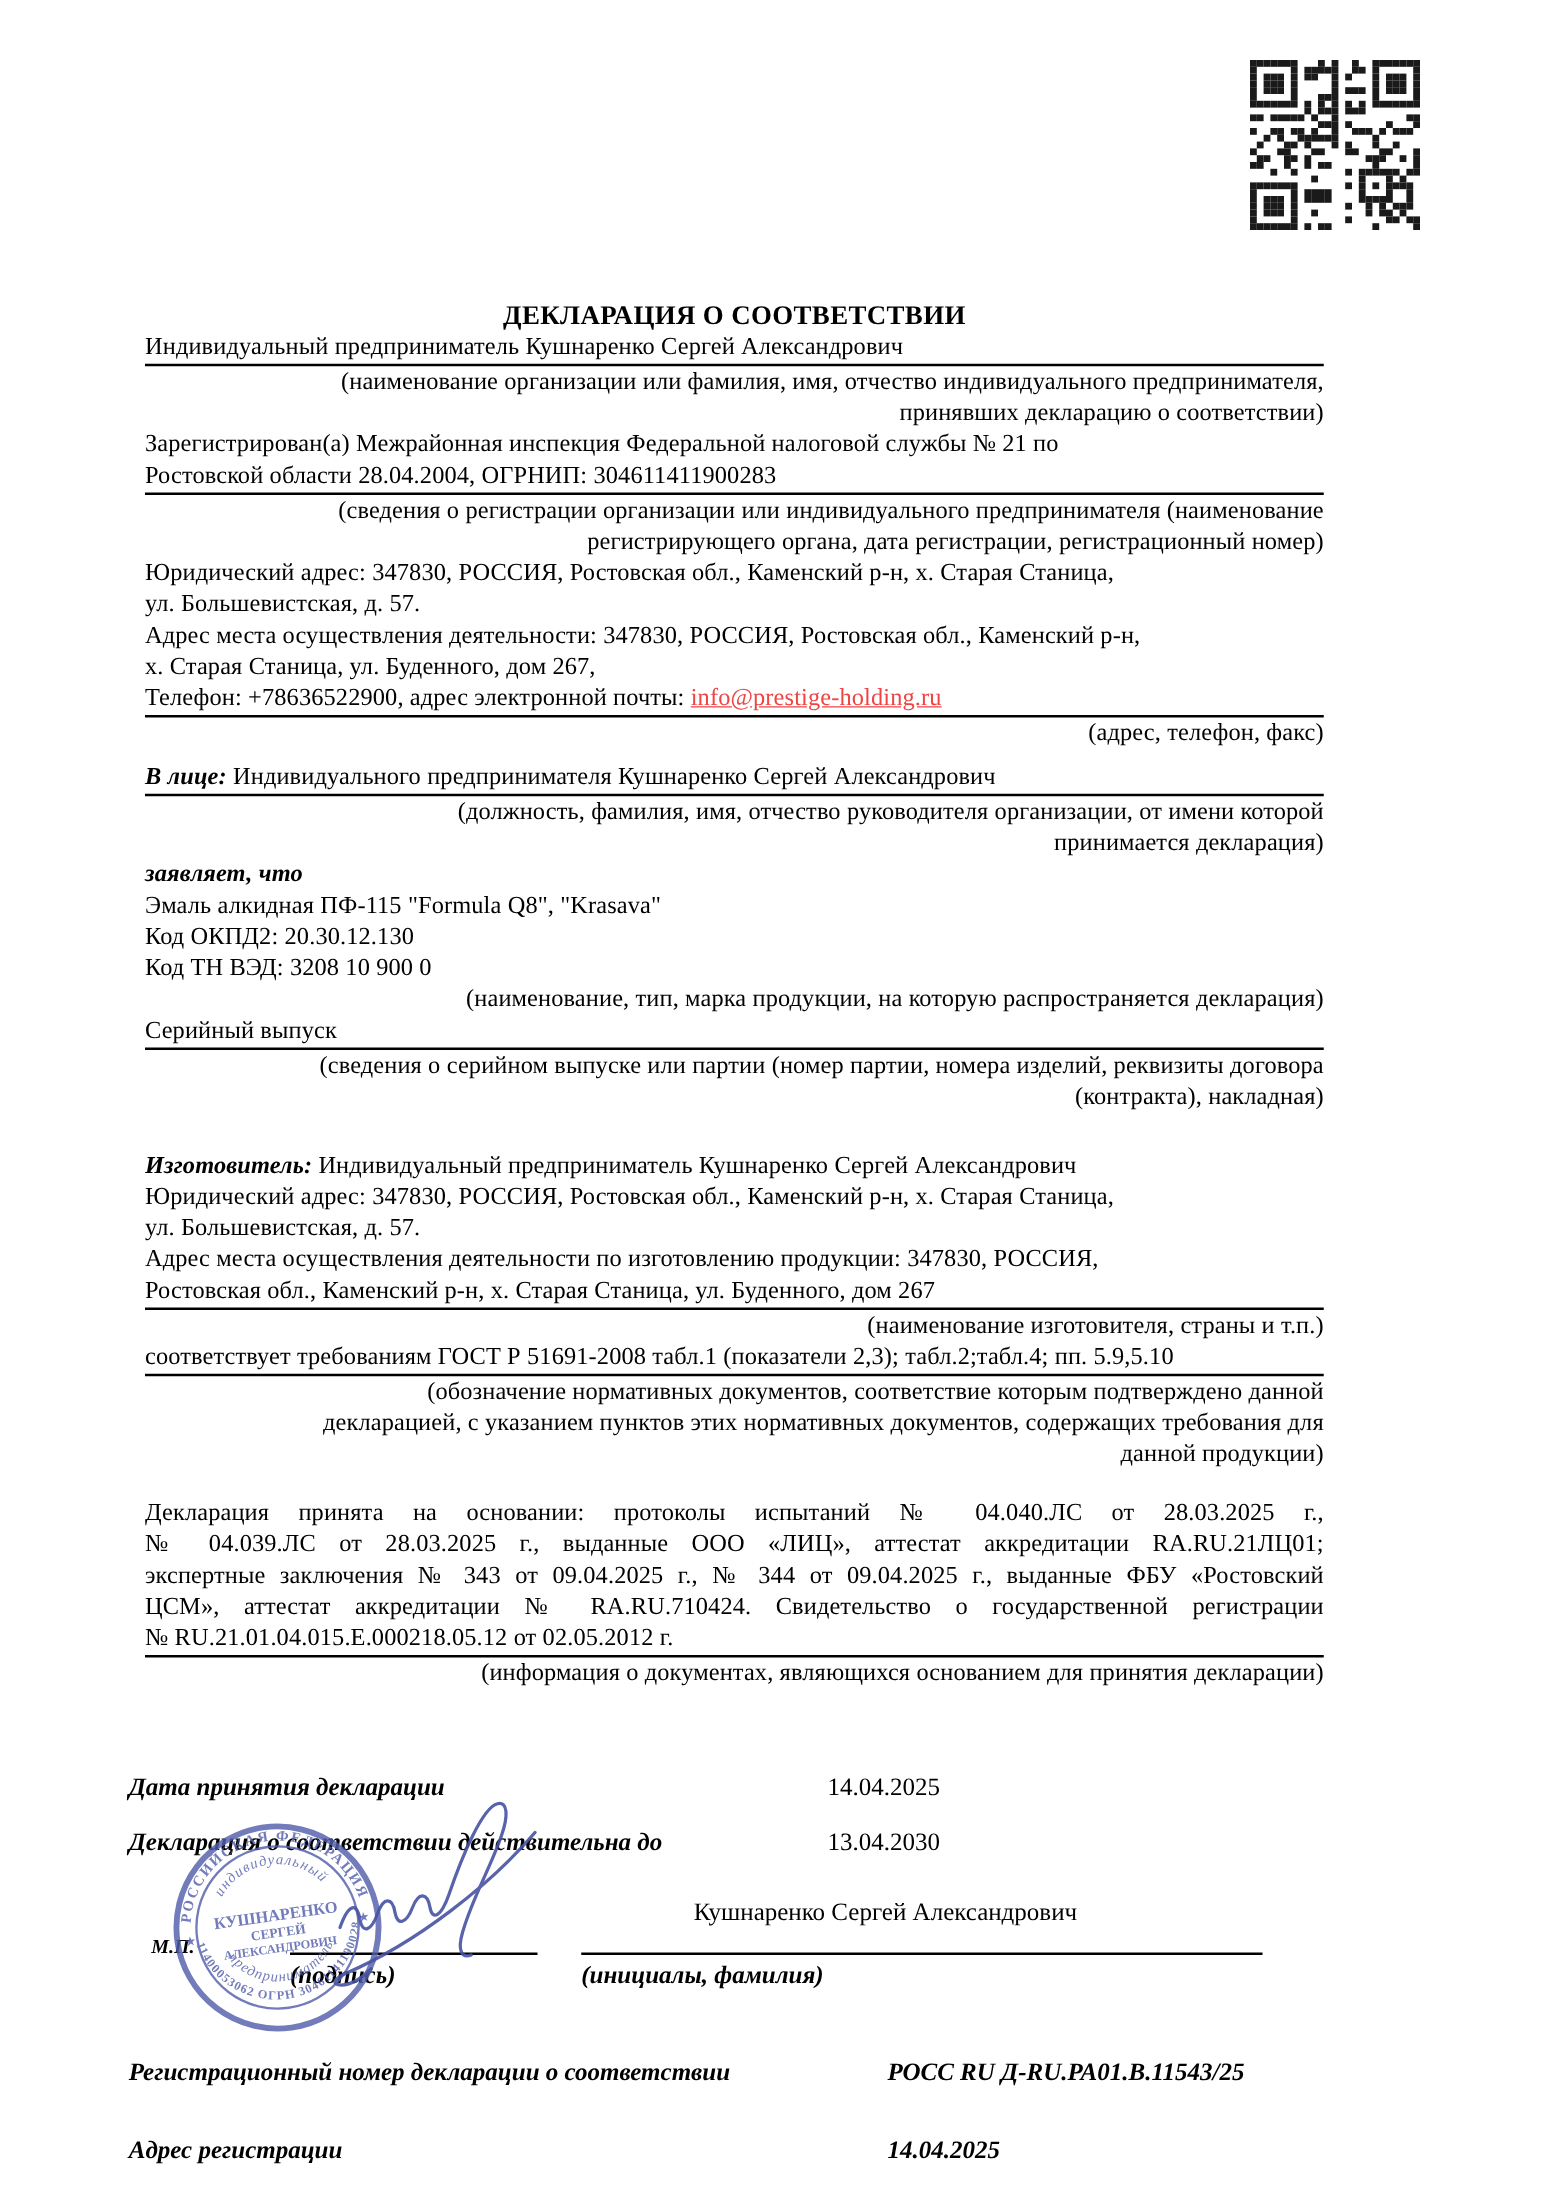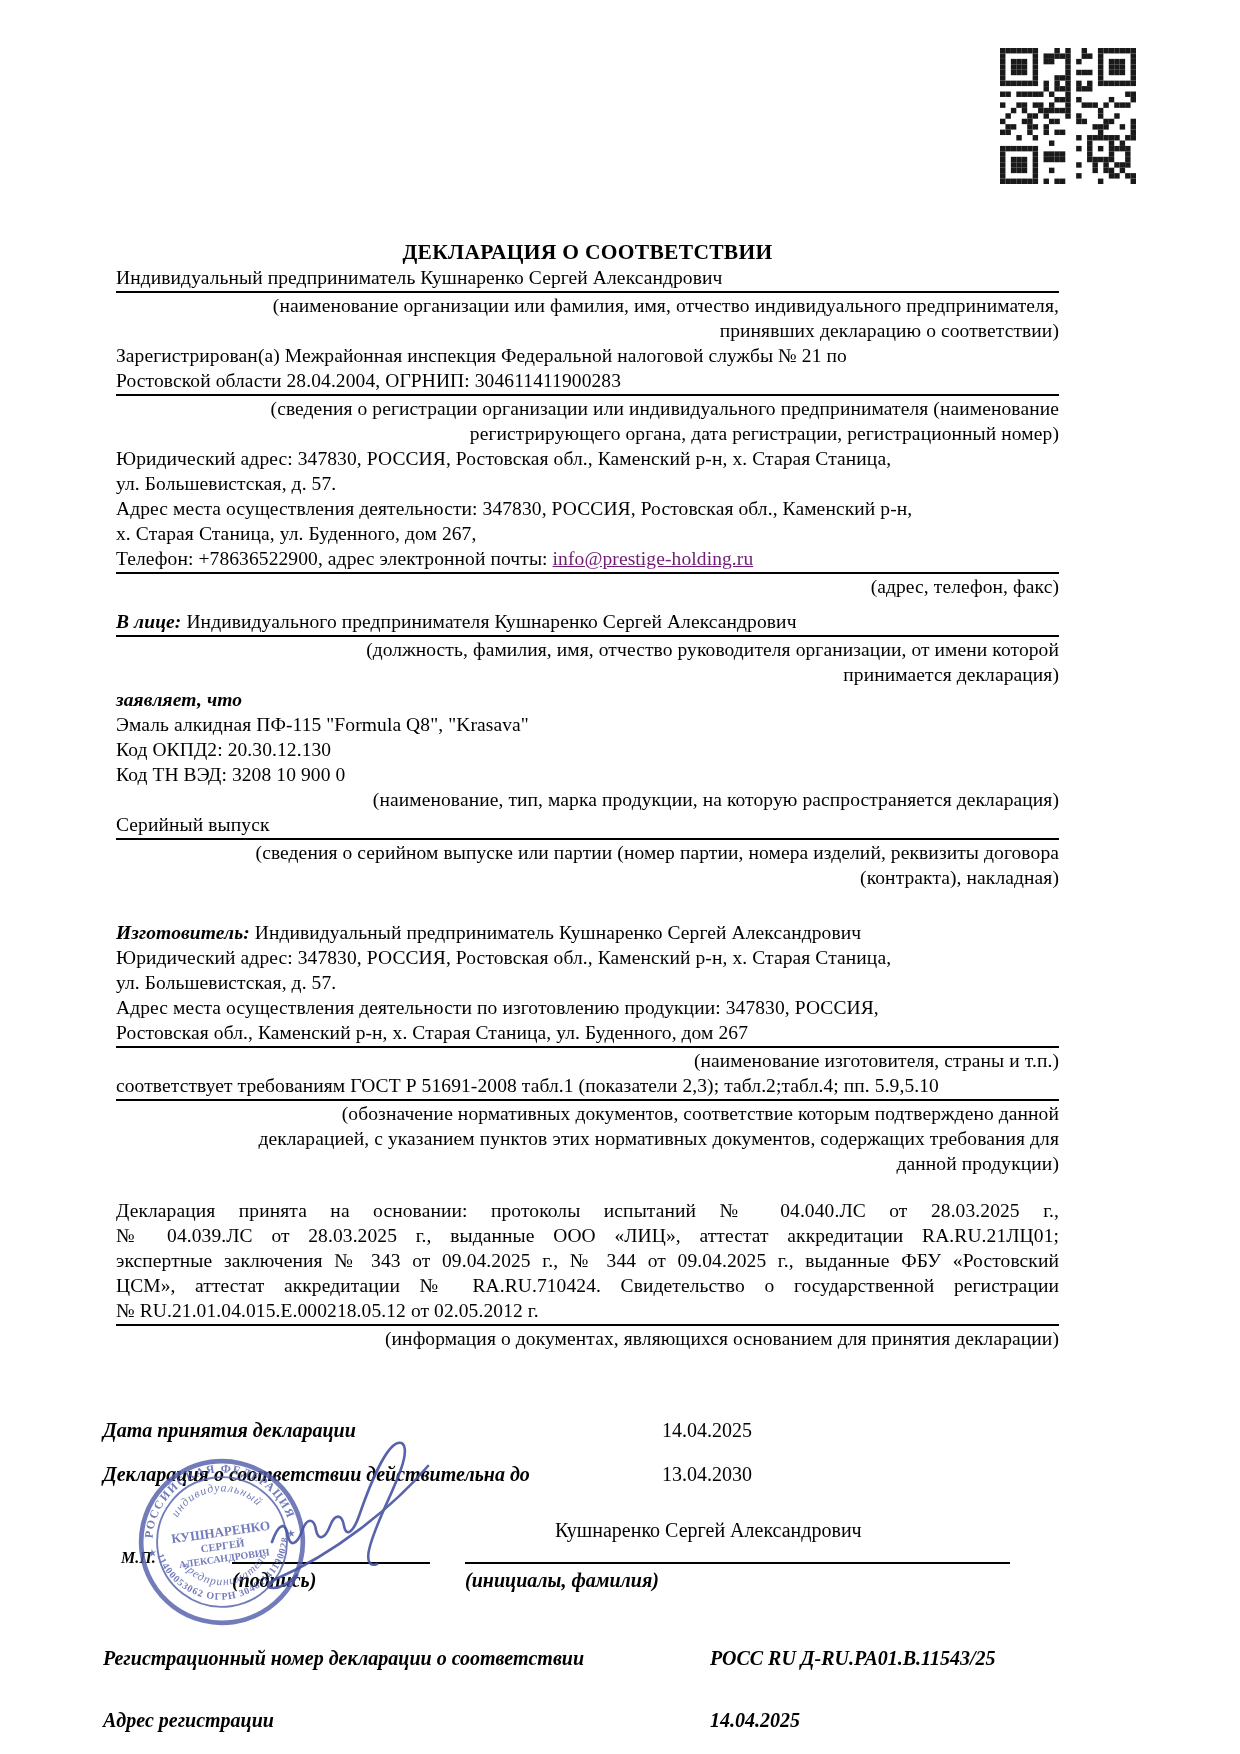--- a/index.html
+++ b/index.html
@@ -16,21 +16,21 @@
   .ul{border-bottom:2px solid #000;padding-bottom:1px;}
   .cap{text-align:right;white-space:nowrap;}
   .b{font-weight:bold;font-style:italic;}
   .title{text-align:center;font-weight:bold;font-size:21.5px;letter-spacing:0.3px;}
   .sp10{height:10px;} .sp30{height:30px;} .sp22{height:22px;}
   .jline{text-align:justify;text-align-last:justify;}
   .u{}
   .abs{position:absolute;font-size:20px;line-height:24px;white-space:nowrap;}
   .rule{position:absolute;border-top:2px solid #000;height:0;}
   .ctr{}
-  a.email{color:#701a75;text-decoration:underline;}
+  a.email{color:#ef4444;text-decoration:underline;}
   #stamp-wrap{position:absolute;left:128px;top:1448px;width:188px;height:188px;transform:rotate(-8deg);}
   #sig-wrap{position:absolute;left:242px;top:1424px;width:235px;height:180px;}
   #qr-wrap{position:absolute;left:1000px;top:48px;width:136px;height:136px;}
 </style>
 </head>
 <body>
 
 <div id="qr-wrap">
   <svg id="qr-svg" width="136" height="136" viewBox="0 0 136 136">
       <rect x="0.00" y="0.00" width="5.44" height="5.44" fill="#1a1a1a"></rect>

